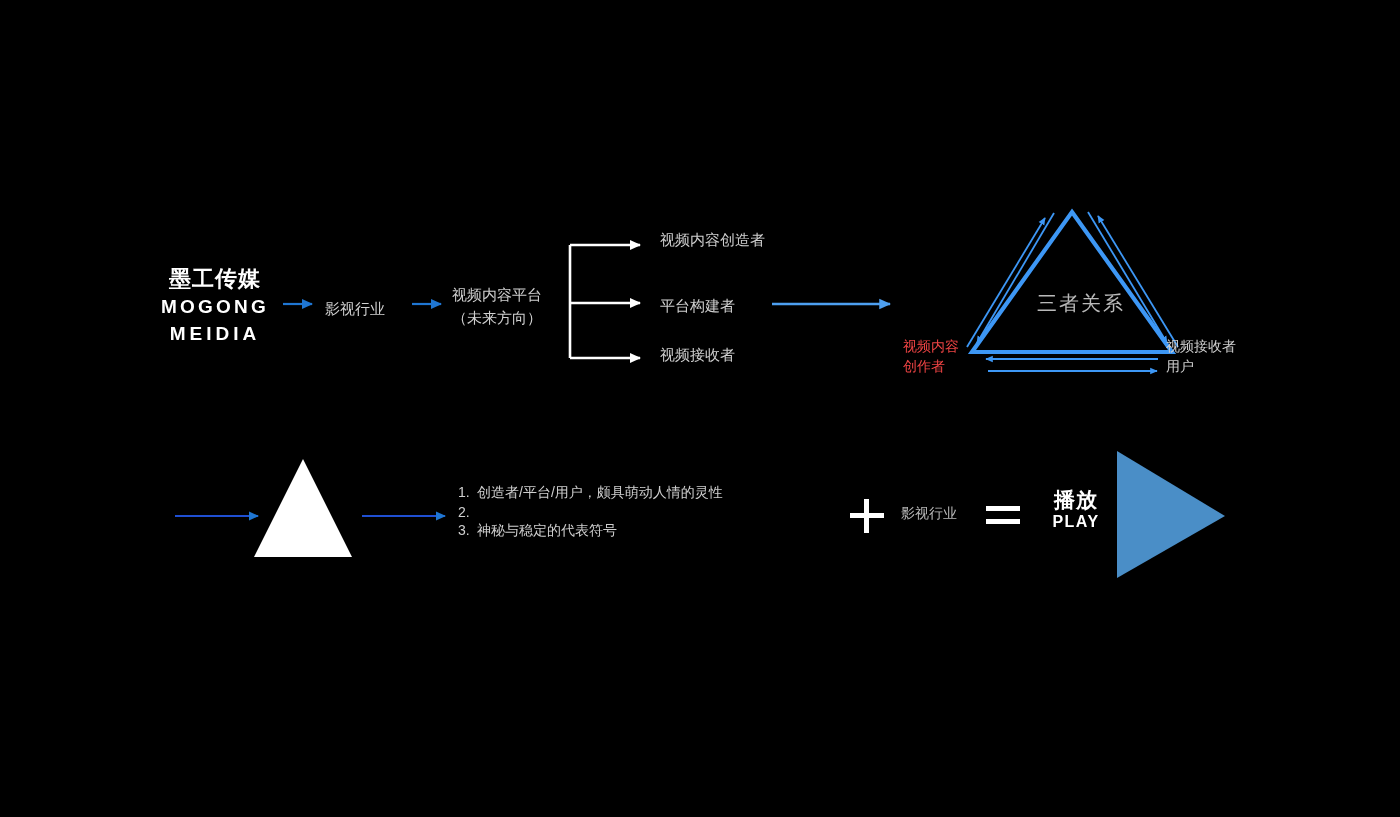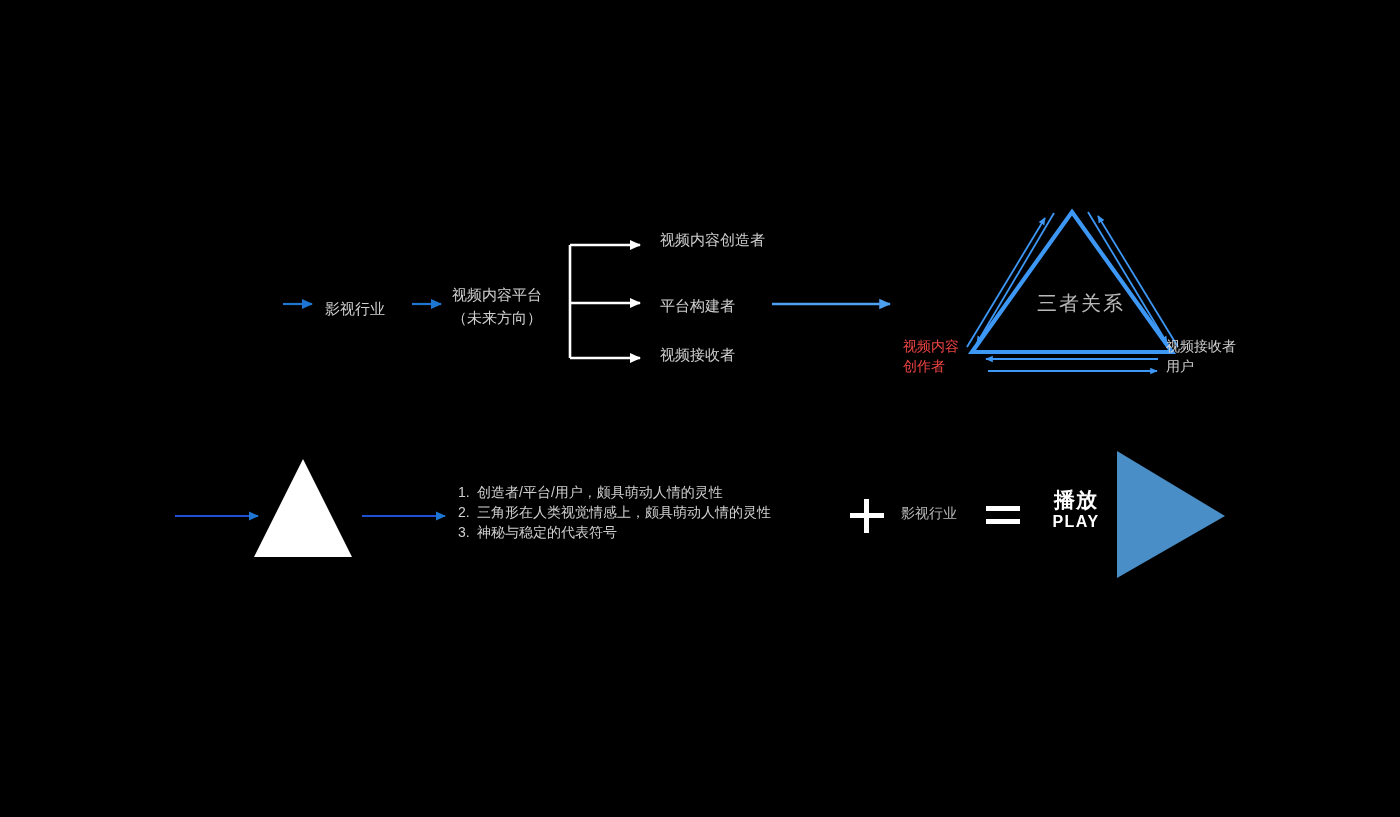--- a/index.html
+++ b/index.html
@@ -217,20 +217,25 @@
     <line x1="988" y1="371" x2="1157" y2="371" stroke="#3d97f5" stroke-width="1.8" marker-end="url(#ah-tri)"></line>
 
     <line x1="175" y1="516" x2="258" y2="516" stroke="#1f4fd2" stroke-width="2" marker-end="url(#ah-dark)"></line>
     <line x1="362" y1="516" x2="445" y2="516" stroke="#1f4fd2" stroke-width="2" marker-end="url(#ah-dark)"></line>
 
     <path d="M 303 459 L 352 557 L 254 557 Z" fill="#ffffff"></path>
 
     <path d="M 1117 451 L 1225 516 L 1117 578 Z" fill="#4a8ec7"></path>
   </svg>
 
+  <div class="abs" id="logo-block">
+    <div id="logo-cn">墨工传媒</div>
+    <div id="logo-en-1">MOGONG</div>
+    <div id="logo-en-2">MEIDIA</div>
+  </div>
 
   <div class="abs cjk-label" id="txt-industry-1">影视行业</div>
 
   <div class="abs" id="txt-platform">
     <div class="cjk-label">视频内容平台</div>
     <div class="cjk-label">（未来方向）</div>
   </div>
 
   <div class="abs cjk-label" id="txt-role-1">视频内容创造者</div>
   <div class="abs cjk-label" id="txt-role-2">平台构建者</div>
@@ -248,21 +253,20 @@
     <div>用户</div>
   </div>
 
   <div class="abs" id="rationale">
     <div class="row">
       <span class="num">1.</span>
       <span class="txt">创造者/平台/用户，颇具萌动人情的灵性</span>
     </div>
     <div class="row">
       <span class="num">2.</span>
-      <span class="txt">三角形在人类视觉情感上，颇具萌动人情的灵性</span>
     </div>
     <div class="row">
       <span class="num">3.</span>
       <span class="txt">神秘与稳定的代表符号</span>
     </div>
   </div>
 
   <div class="abs op-plus" style="left:850px; top:499px;"></div>
 
   <div class="abs" id="txt-industry-2">影视行业</div>

